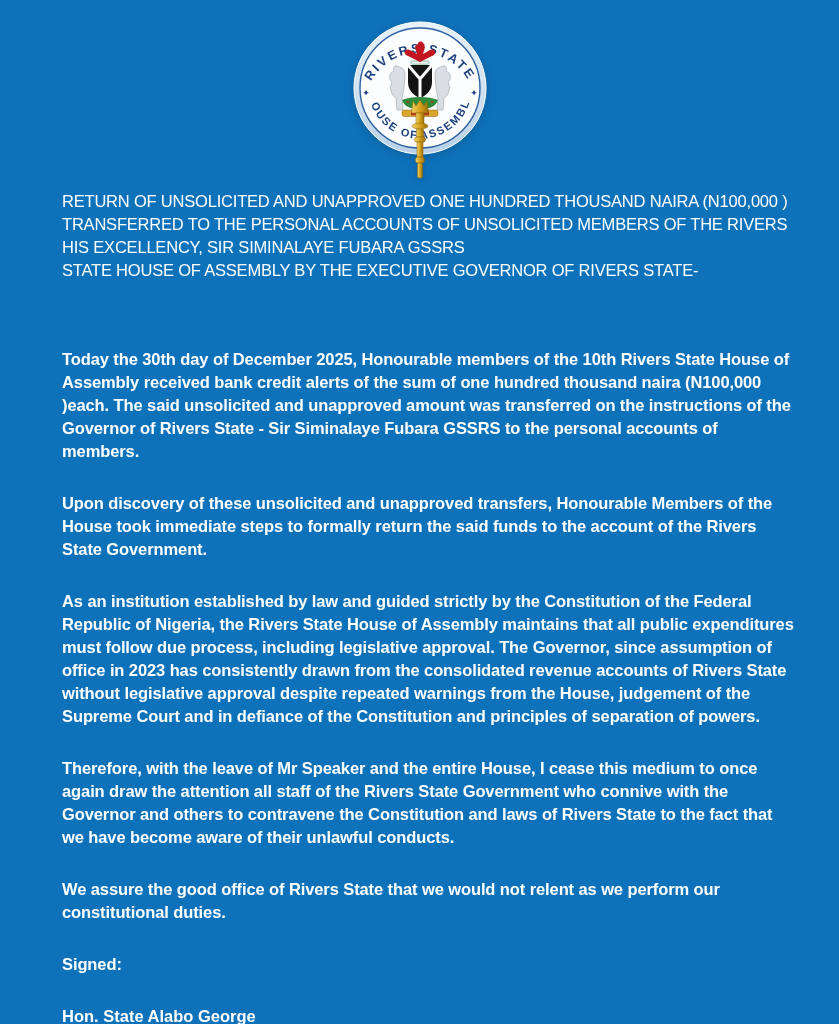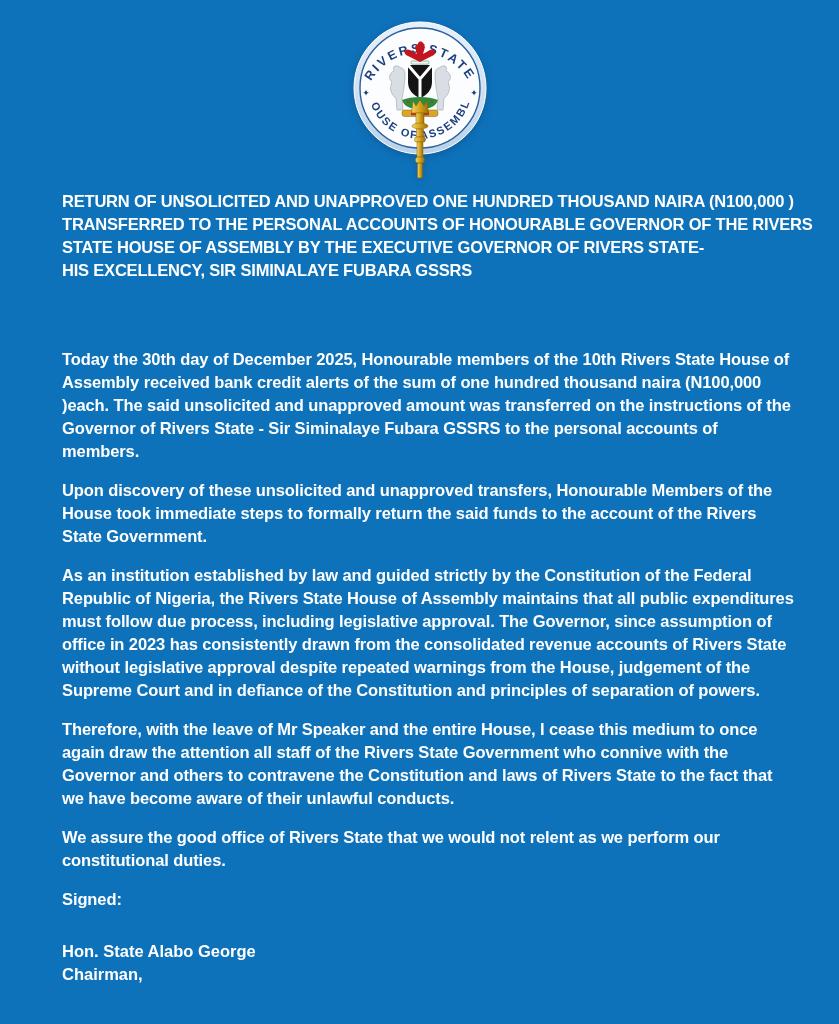--- a/index.html
+++ b/index.html
@@ -24,28 +24,28 @@
   .logo-wrap svg { display: block; }
   .seal-arc-text {
     font-family: "Liberation Sans", sans-serif;
     font-weight: bold;
   }
   .doc {
     padding: 0 45px 0 62px;
   }
   .title {
     margin-top: 2px;
-    font-weight: bold;
+    font-weight: normal;
     font-size: 16.5px;
     line-height: 23px;
     letter-spacing: -0.2px;
   }
   .title .t-line { white-space: nowrap; }
   .doc p {
-    margin-top: 16px;
+    margin-top: 29px;
     font-weight: bold;
     font-size: 16.5px;
     line-height: 23px;
     letter-spacing: -0.1px;
   }
   .doc p.first-para { margin-top: 66px; }
   .signed { margin-top: 29px; }
   .signature-block {
     margin-top: 29px;
     font-weight: bold;
@@ -122,23 +122,23 @@
         <rect x="70.5" y="141" width="9" height="6" rx="2.5" fill="url(#goldGrad)"></rect>
         <rect x="72.5" y="147" width="5" height="15" rx="1.5" fill="url(#goldGrad)"></rect>
       </g>
     </svg>
   </div>
 
   <div class="doc">
 
     <div class="title">
       <div class="t-line">RETURN OF UNSOLICITED AND UNAPPROVED ONE HUNDRED THOUSAND NAIRA (N100,000 )</div>
-      <div class="t-line">TRANSFERRED TO THE PERSONAL ACCOUNTS OF HONOURABLE GOVERNOR OF THE RIVERS</div>
+      <div class="t-line">TRANSFERRED TO THE PERSONAL ACCOUNTS OF UNSOLICITED MEMBERS OF THE RIVERS</div>
+      <div class="t-line">HIS EXCELLENCY, SIR SIMINALAYE FUBARA GSSRS</div>
       <div class="t-line">STATE HOUSE OF ASSEMBLY BY THE EXECUTIVE GOVERNOR OF RIVERS STATE-</div>
-      <div class="t-line">HIS EXCELLENCY, SIR SIMINALAYE FUBARA GSSRS</div>
     </div>
 
     <p class="first-para">Today the 30th day of December 2025, Honourable members of the 10th Rivers State House of Assembly received bank credit alerts of the sum of one hundred thousand naira (N100,000 )each. The said unsolicited and unapproved amount was transferred on the instructions of the Governor of Rivers State - Sir Siminalaye Fubara GSSRS to the personal accounts of members.</p>
     <p>Upon discovery of these unsolicited and unapproved transfers, Honourable Members of the House took immediate steps to formally return the said funds to the account of the Rivers State Government.</p>
     <p>As an institution established by law and guided strictly by the Constitution of the Federal Republic of Nigeria, the Rivers State House of Assembly maintains that all public expenditures must follow due process, including legislative approval. The Governor, since assumption of office in 2023 has consistently drawn from the consolidated revenue accounts of Rivers State without legislative approval despite repeated warnings from the House, judgement of the Supreme Court and in defiance of the Constitution and principles of separation of powers.</p>
     <p>Therefore, with the leave of Mr Speaker and the entire House, I cease this medium to once again draw the attention all staff of the Rivers State Government who connive with the Governor and others to contravene the Constitution and laws of Rivers State to the fact that we have become aware of their unlawful conducts.</p>
     <p>We assure the good office of Rivers State that we would not relent as we perform our constitutional duties.</p>
 
     <p class="signed">Signed:</p>
 

